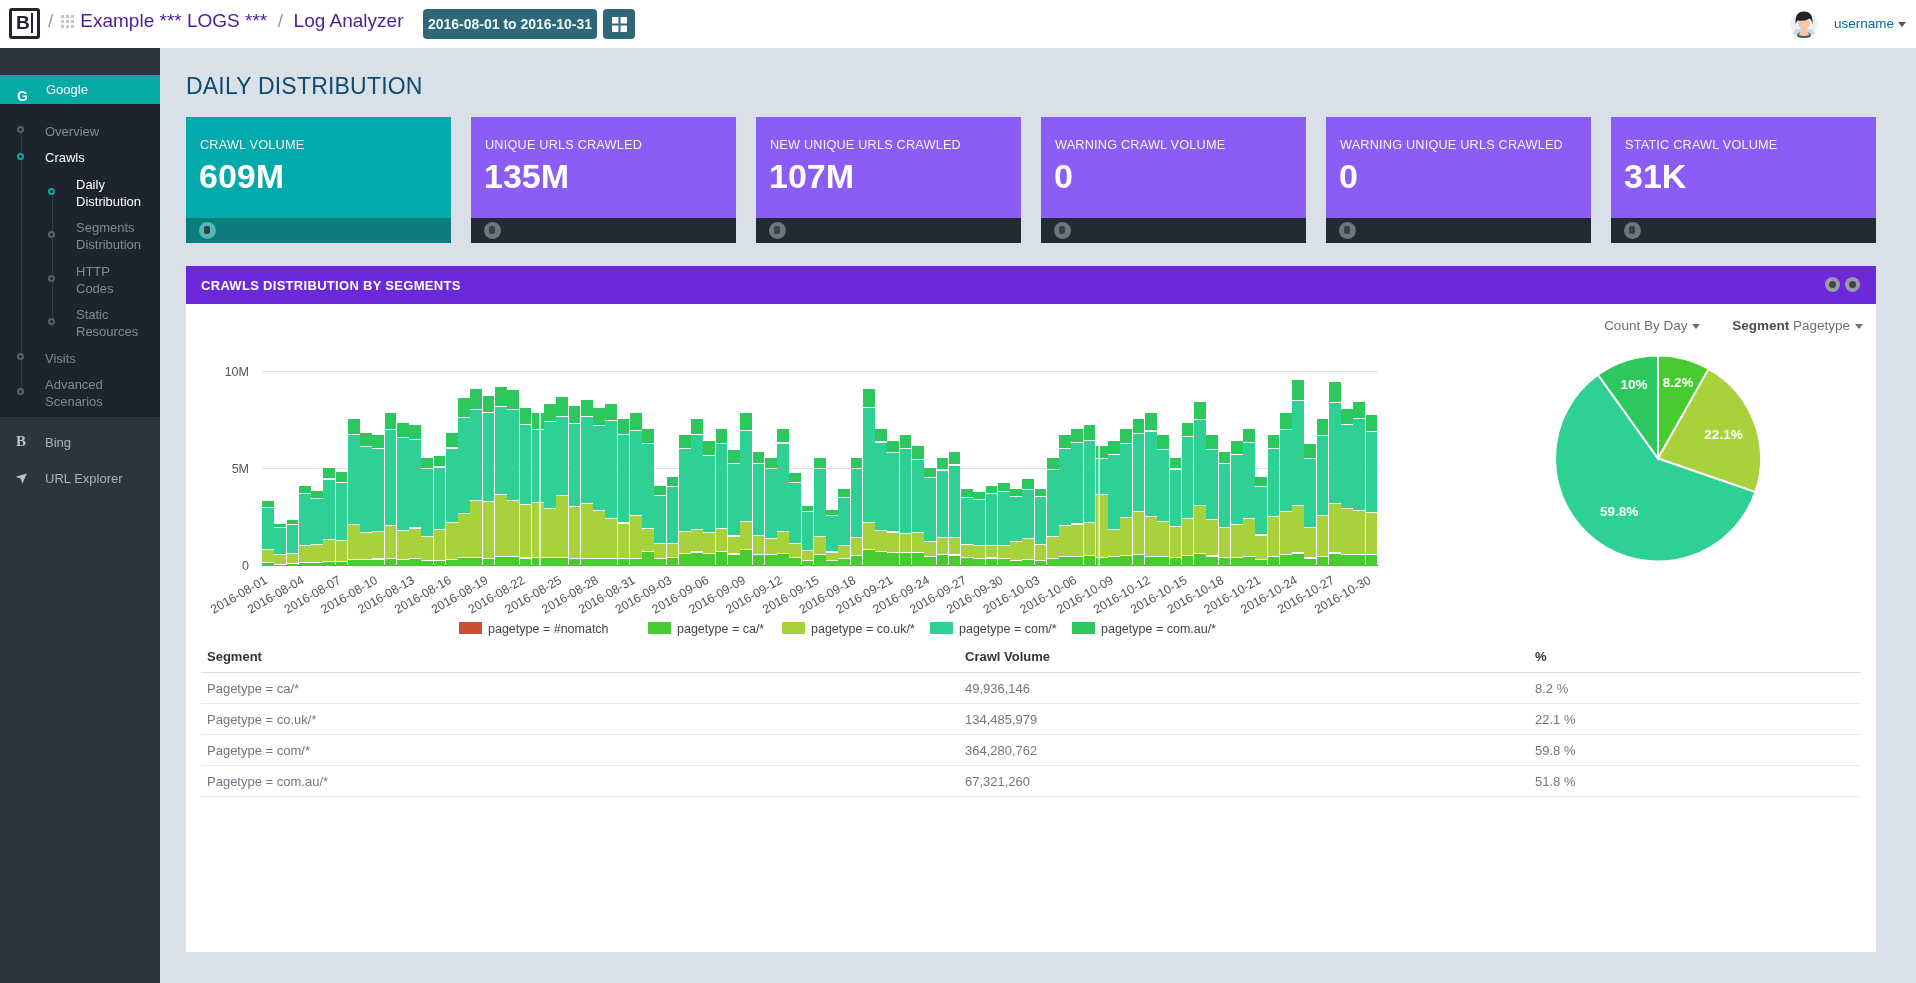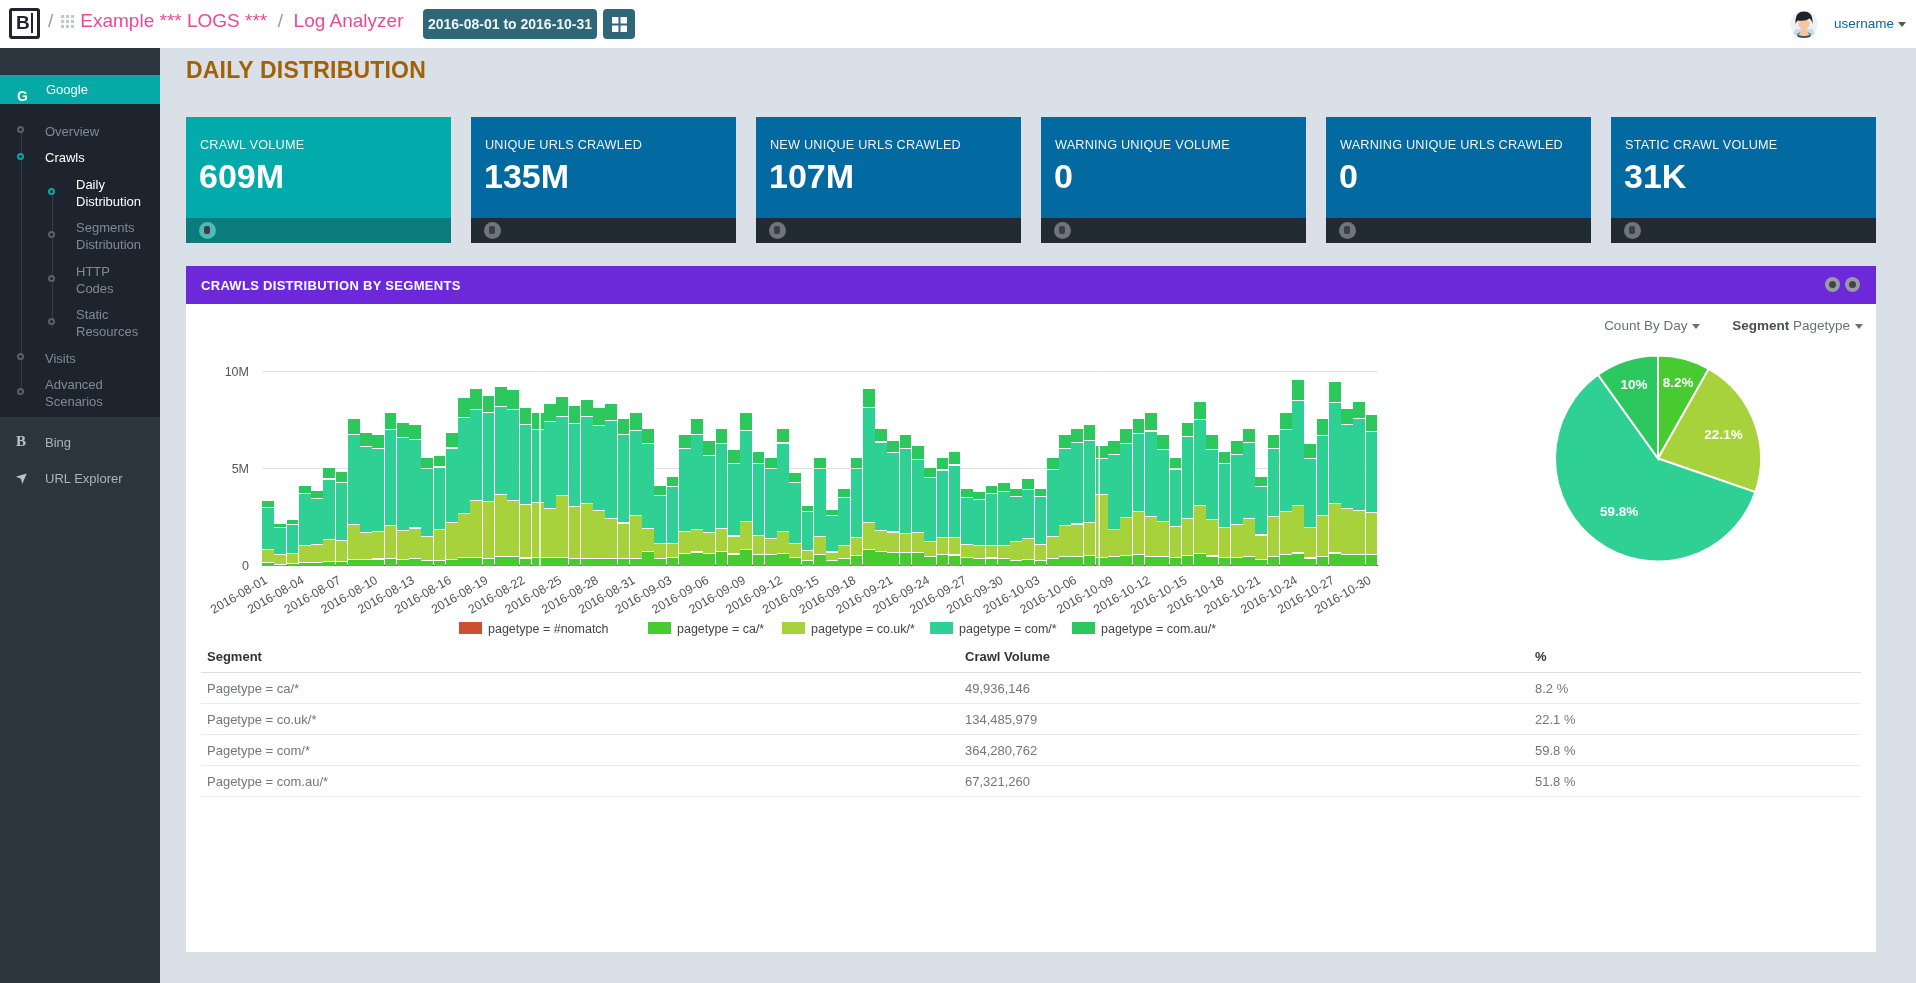--- a/index.html
+++ b/index.html
@@ -2,21 +2,21 @@
 <html><head>
 <meta charset="utf-8">
 <style>
 *{margin:0;padding:0;box-sizing:border-box}
 html,body{width:1916px;height:983px;overflow:hidden;background:#d9e0e7;font-family:"Liberation Sans",sans-serif}
 .topbar{position:absolute;left:0;top:0;width:1916px;height:48px;background:#fff;z-index:5}
 .logo{position:absolute;left:9px;top:8px;width:31px;height:31px;border:3px solid #1f2430;border-radius:3px;background:#fff}
 .logo b{position:absolute;left:4px;top:1px;font-size:19px;font-weight:bold;color:#1f2430}
 .logo i{position:absolute;right:4px;top:2px;width:2px;height:20px;background:#1f2430}
 .crumb{position:absolute;left:48px;top:10px;font-size:19px;color:#9a9a9a}
-.crumb .name{color:#ec4899}
+.crumb .name{color:#4c1d95}
 .gridicon{display:inline-block;width:13px;height:13px;position:relative;top:1px;margin:0 6px 0 8px}
 .btn-date{position:absolute;left:423px;top:9px;width:174px;height:30px;background:#2f6678;border-radius:4px;color:#eaf7f7;font-size:14px;font-weight:bold;text-align:center;line-height:30px}
 .btn-grid{position:absolute;left:603px;top:9px;width:32px;height:30px;background:#2f6678;border-radius:4px}
 .user{position:absolute;right:10px;top:0;height:48px;line-height:48px;font-size:13.5px;color:#0369a1}
 .sidebar{position:absolute;left:0;top:48px;width:160px;height:935px;background:#2c343e}
 .tree{position:absolute;left:0;top:27px;width:160px;height:342px;background:#1d242e}
 .g-item{height:29px;background:#05a9a6;color:#fff;font-size:13px;line-height:29px;padding-left:46px;position:relative}
 .g-item .gi{position:absolute;left:17px;top:7px;font-size:14px;font-weight:bold;color:#fff}
 .nav{position:relative;padding:13.75px 0 2px}
 .nav .vline1{position:absolute;left:21px;top:27px;height:259px;width:1px;background:#333c46}
@@ -24,23 +24,23 @@
 .item{position:relative;font-size:13px;color:#7d8b97;padding:4.75px 8px 4.75px 45px;line-height:17px}
 .item.l2{padding-left:76px}
 .item .dot{position:absolute;left:17px;top:50%;margin-top:-5px;width:7px;height:7px;border:2px solid #57606b;border-radius:50%;background:#1d242e}
 .item.l2 .dot{left:48px}
 .item.on{color:#fff}
 .item.on .dot{border-color:#0aa9a3}
 .botnav{position:absolute;left:0;top:377px;width:160px}
 .bitem{position:relative;font-size:13px;color:#aab4bd;padding:10px 8px 10px 45px;line-height:16px;height:36px}
 .bitem .ic{position:absolute;left:16px;top:8px;color:#b9c2ca;font-size:15px}
 .main{position:absolute;left:160px;top:48px;width:1756px;height:935px;background:#d9e0e7}
-h1{position:absolute;left:26px;top:9px;font-size:23px;font-weight:bold;color:#a16207;letter-spacing:0.2px}
+h1{position:absolute;left:26px;top:25px;font-size:23px;font-weight:normal;color:#0c4a6e;letter-spacing:0.2px}
 .cards{position:absolute;left:26px;top:69px}
-.card{position:absolute;top:0;width:265px;height:126px;background:#0369a1;color:#fff}
+.card{position:absolute;top:0;width:265px;height:126px;background:#8b5cf6;color:#fff}
 .card .lbl{position:absolute;left:14px;top:21px;font-size:12.7px;color:#f2f4f5;letter-spacing:0.2px}
 .card .val{position:absolute;left:13px;top:40px;font-size:34px;font-weight:bold}
 .card .foot{position:absolute;left:0;bottom:0;width:100%;height:25px;background:#222a33}
 .card.teal{background:#03aaab}
 .card.teal .foot{background:#0c7b7b}
 .fcirc{position:absolute;left:13px;top:4px;width:17px;height:17px;border-radius:50%;background:#6e757e}
 .card.teal .fcirc{background:#4fbab8}
 .fcirc:after{content:"";position:absolute;left:5px;top:4px;width:6px;height:8px;background:#3a3f46;border-radius:2px}
 .panel{position:absolute;left:26px;top:218px;width:1690px;height:686px;background:#fff}
 .phead{position:absolute;left:0;top:0;width:100%;height:38px;background:#6d28d9;color:#fff}
@@ -97,21 +97,21 @@
         </div>
       </div>
     <div class="card" style="left:570px">
         <div class="lbl">NEW UNIQUE URLS CRAWLED</div>
         <div class="val">107M</div>
         <div class="foot">
           <div class="fcirc"></div>
         </div>
       </div>
     <div class="card" style="left:855px">
-        <div class="lbl">WARNING UNIQUE VOLUME</div>
+        <div class="lbl">WARNING CRAWL VOLUME</div>
         <div class="val">0</div>
         <div class="foot">
           <div class="fcirc"></div>
         </div>
       </div>
     <div class="card" style="left:1140px">
         <div class="lbl">WARNING UNIQUE URLS CRAWLED</div>
         <div class="val">0</div>
         <div class="foot">
           <div class="fcirc"></div>

